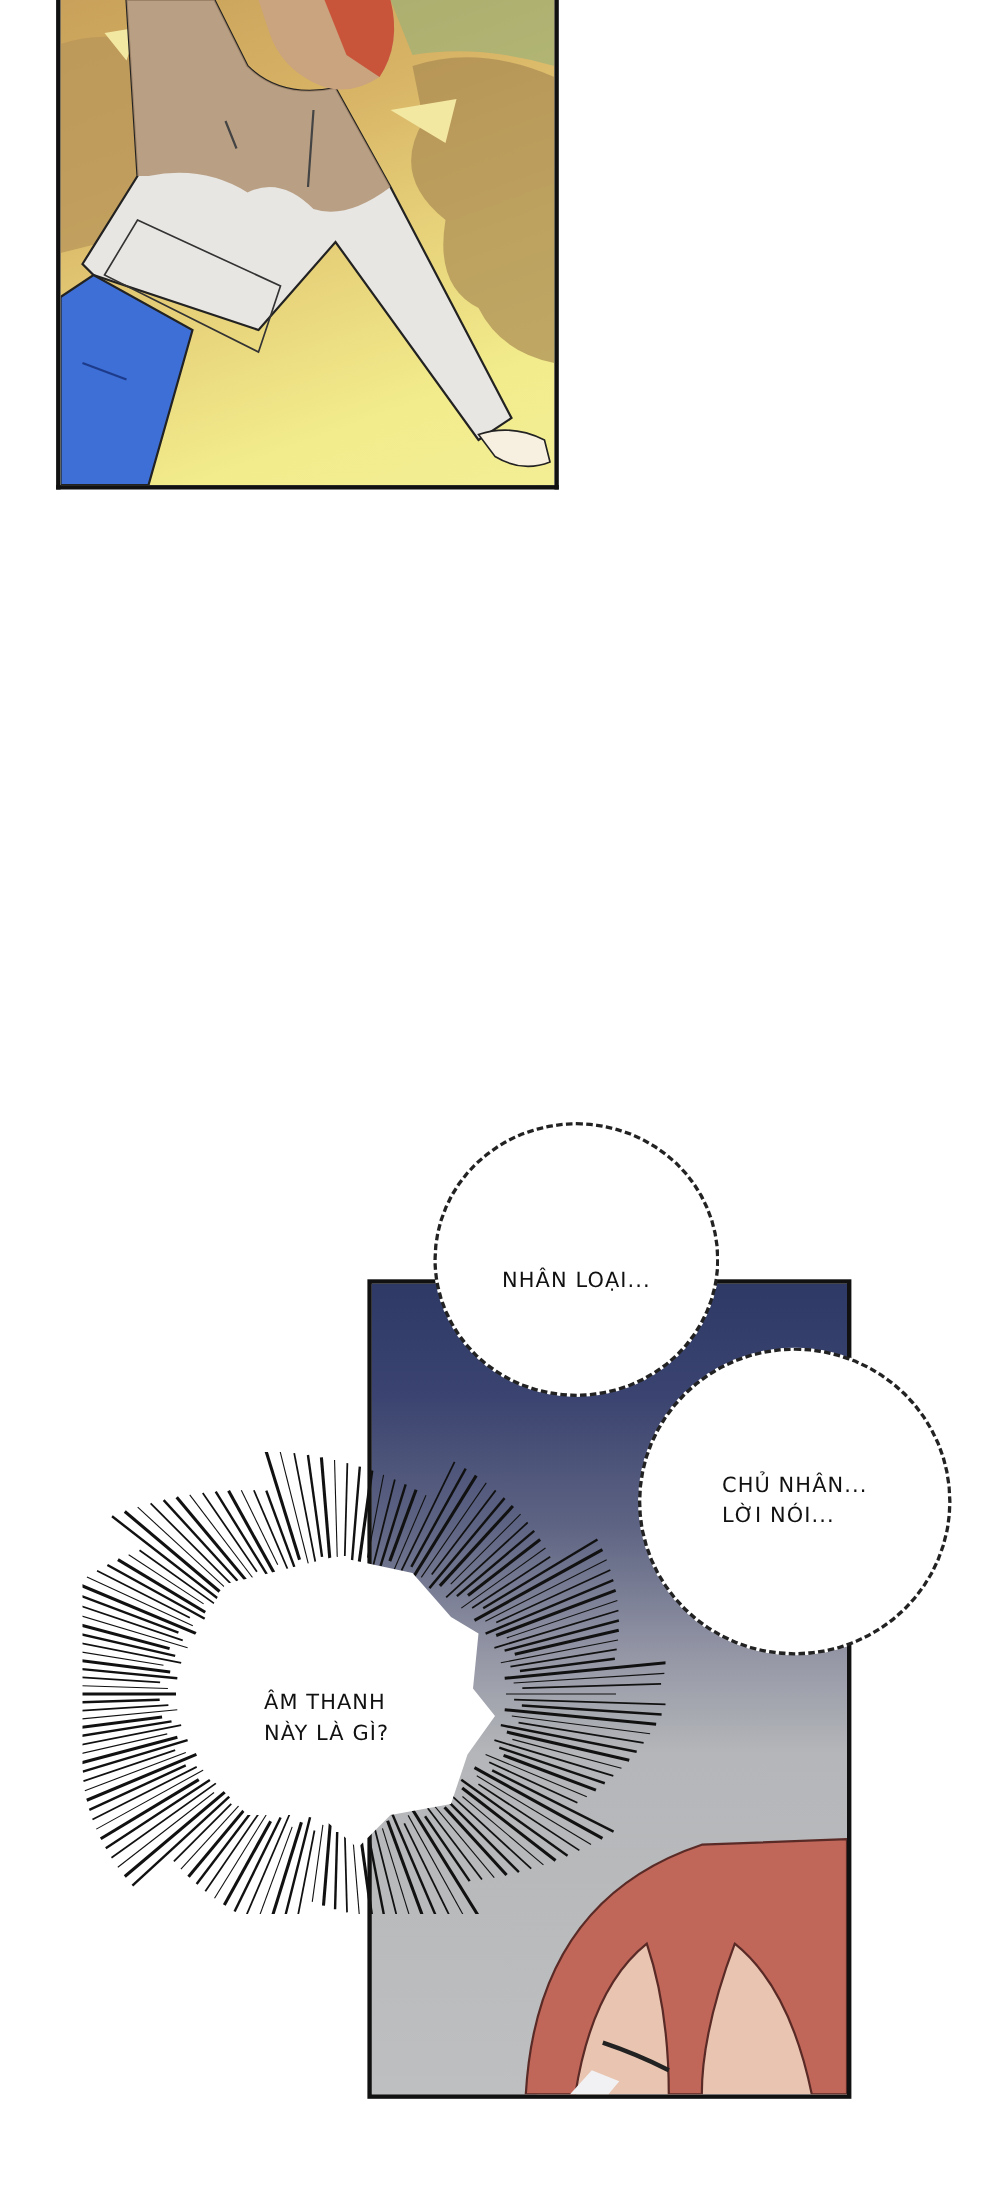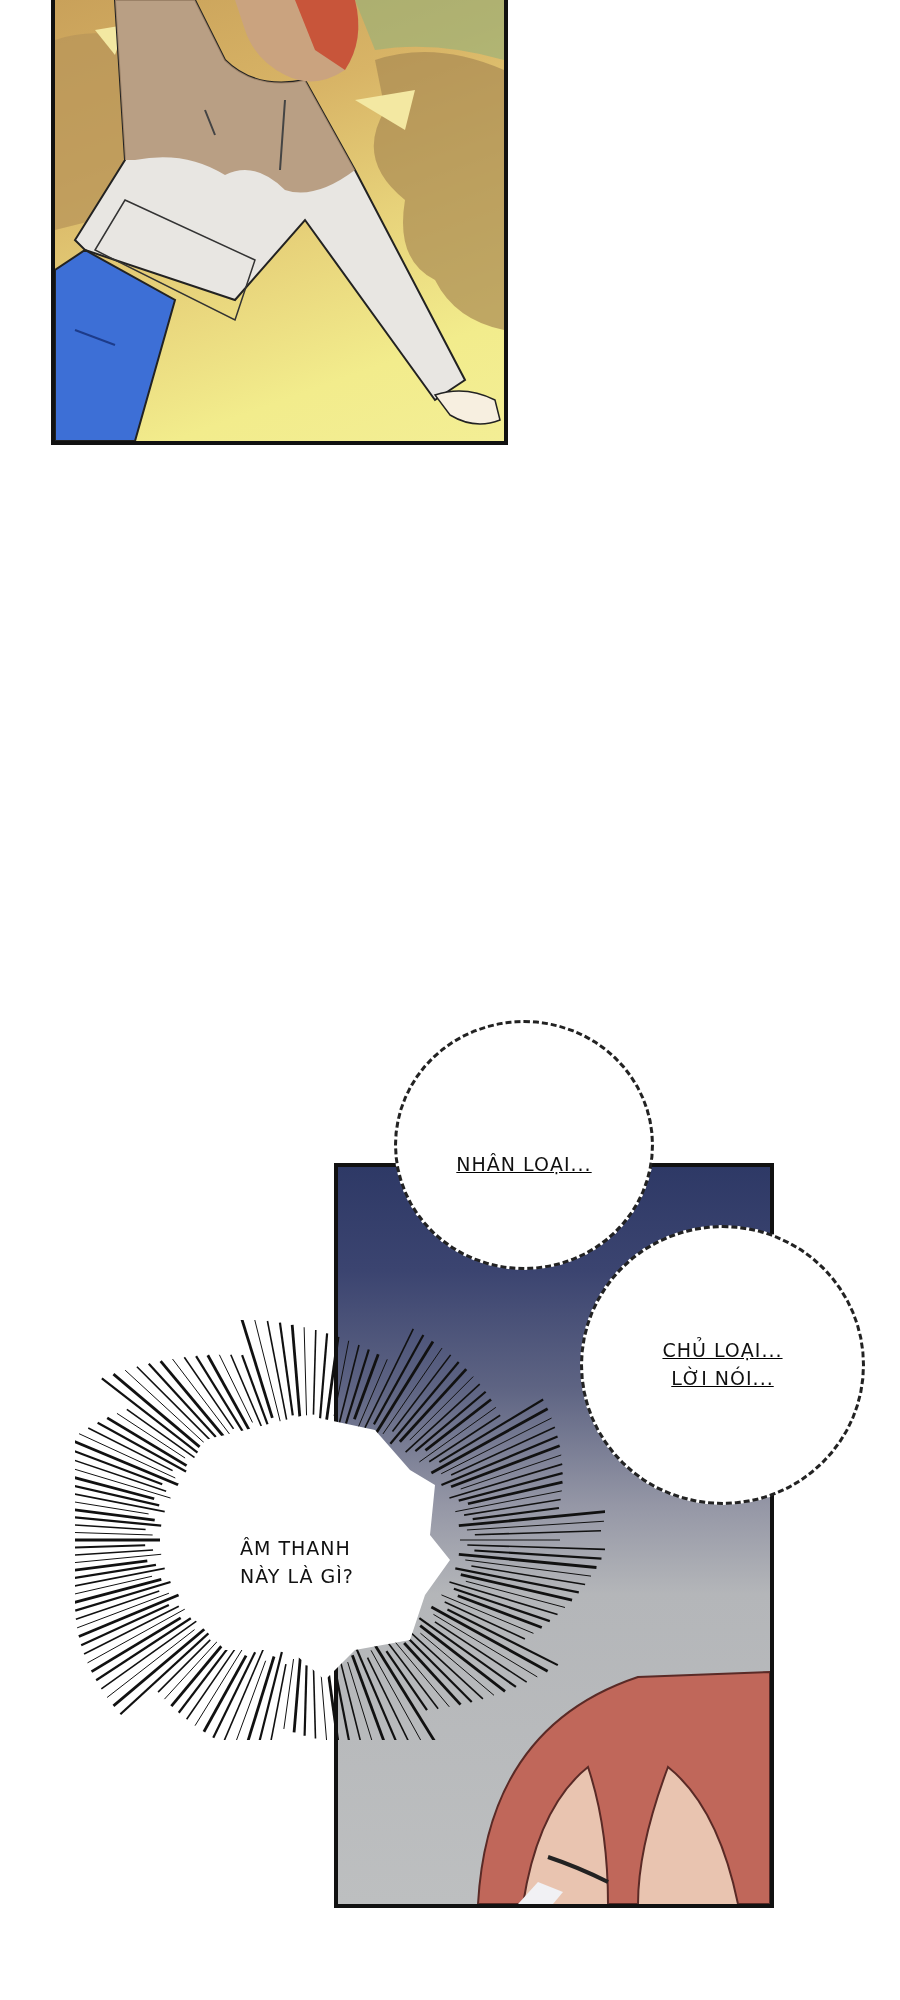--- a/index.html
+++ b/index.html
@@ -5,21 +5,21 @@
   html,body{margin:0;padding:0;background:#fff;}
   body{width:900px;height:2000px;position:relative;overflow:hidden;font-family:"DejaVu Sans",sans-serif;}
   .panel{position:absolute;box-sizing:border-box;overflow:hidden;}
   #panel-top{left:51px;top:0;width:457px;height:445px;border:4px solid #111;border-top:none;
     background:linear-gradient(160deg,#c9a15a 0%,#d8b466 30%,#e7d27a 55%,#f2ec8c 80%,#f3ee95 100%);}
   #panel-top svg{position:absolute;left:0;top:0;}
   #panel-bottom{left:334px;top:1163px;width:440px;height:745px;border:4px solid #111;
     background:linear-gradient(180deg,#2e3966 0%,#3b4470 14%,#5e6483 30%,#9597a6 46%,#b4b6b9 58%,#bdbfc0 100%);}
   #panel-bottom svg{position:absolute;left:0;top:0;}
   .bubble{position:absolute;background:#fff;border-radius:50%;border:3px dashed #222;box-sizing:border-box;
-    display:flex;align-items:center;justify-content:center;text-align:center;text-decoration:underline;}
+    display:flex;align-items:center;justify-content:center;}
   .btext{font-family:"DejaVu Sans",sans-serif;font-size:19px;color:#111;letter-spacing:1px;line-height:1.45;white-space:pre-line;}
   #burst{position:absolute;left:75px;top:1320px;width:530px;height:420px;}
   #burst-text{position:absolute;left:240px;top:1535px;width:200px;text-align:left;}
 </style>
 </head>
 <body>
 
 <div class="panel" id="panel-top">
   <svg width="449" height="441" viewBox="0 0 449 441">
 
@@ -216,15 +216,15 @@
     </g>
   <path d="M130 120 L230 95 L300 110 L335 150 L360 165 L355 215 L375 240 L350 275 L335 320 L280 330 L250 360 L215 330 L150 330 L110 290 L90 230 L100 170 Z" fill="#fff"></path>
 </svg>
 <div id="burst-text" class="btext">ÂM THANH
 NÀY LÀ GÌ?</div>
 
 <div class="bubble" style="left:394px;top:1020px;width:260px;height:250px;">
   <span class="btext" style="margin-top:40px;">NHÂN LOẠI...</span>
 </div>
 <div class="bubble" style="left:580px;top:1225px;width:285px;height:280px;">
-  <span class="btext">CHỦ LOẠI...
+  <span class="btext">CHỦ NHÂN...
 LỜI NÓI...</span>
 </div>
 
 </body></html>

